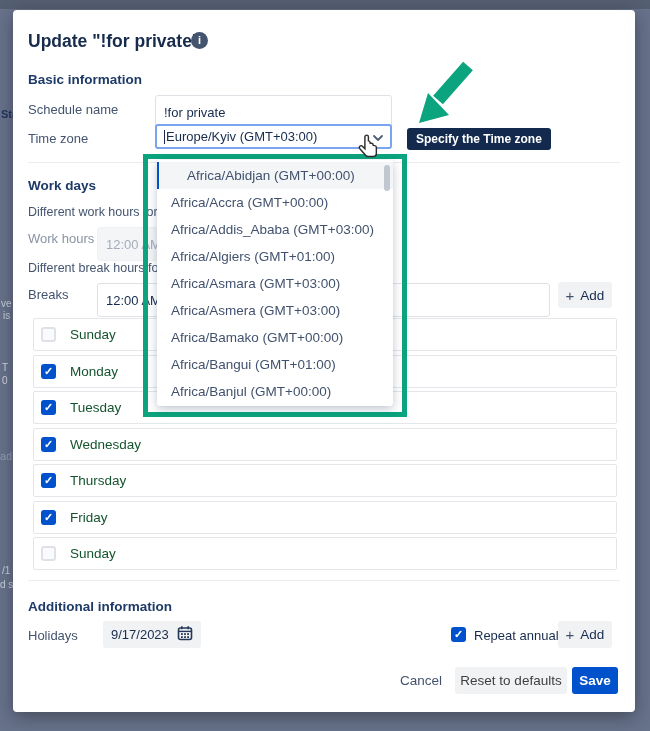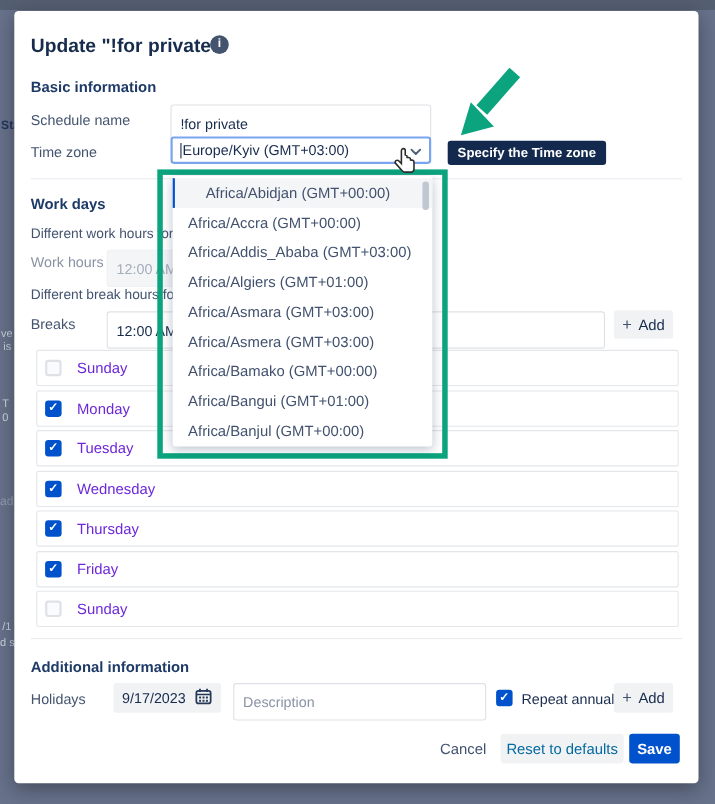--- a/index.html
+++ b/index.html
@@ -56,38 +56,38 @@
 
   .divider { left:15px; width:592px; height:1px; background:#ebecf0; }
   .div-1 { top:152px; } .div-2 { top:570px; }
 
   .day-list { left:20px; top:308px; width:584px; display:flex; flex-direction:column; gap:3.5px; }
   .day-row { height:33px; background:#fff; border:1px solid #e4e6ea; border-radius:2px;
              display:flex; align-items:center; padding-left:7px; }
   .cb { width:15px; height:15px; border-radius:3px; flex:0 0 auto; }
   .cb.off { background:#fafbfc; border:2px solid #dfe1e6; }
   .cb.on { background:#0052cc; color:#fff; font-size:11px; font-weight:700; text-align:center; line-height:15px; }
-  .day-name { margin-left:14px; font-size:13.5px; color:#6d28d9; }
+  .day-name { margin-left:14px; font-size:13.5px; color:#14532d; }
 
   .add-btn { background:#f1f2f4; border:none; border-radius:3px; font-size:13.5px; color:#172b4d;
              display:flex; align-items:center; justify-content:center; gap:6px; cursor:pointer;
              font-family:"Liberation Sans", sans-serif; }
   .add-breaks { left:545px; top:272px; width:54px; height:26px; }
   .add-holiday { left:545px; top:611px; width:54px; height:27px; }
   .plus { font-size:15px; font-weight:400; color:#42526e; }
 
   .date-field { left:90px; top:611px; width:98px; height:27px; background:#f1f2f4; border-radius:3px;
                 display:flex; align-items:center; padding:0 8px; gap:8px; font-size:13px; color:#172b4d; }
   .repeat-cb { left:438px; top:617px; }
   .lbl-repeat { left:461px; top:618px; font-size:13px; color:#172b4d; }
 
   .footer-cancel { left:378px; top:657px; width:60px; height:27px; background:transparent; border:none;
                    font-size:13.5px; color:#42526e; cursor:pointer; font-family:"Liberation Sans", sans-serif; }
   .footer-reset { left:442px; top:657px; width:112px; height:27px; background:#f1f2f4; border:none; border-radius:3px;
-                  font-size:13.5px; color:#0369a1; cursor:pointer; font-family:"Liberation Sans", sans-serif; }
+                  font-size:13.5px; color:#404040; cursor:pointer; font-family:"Liberation Sans", sans-serif; }
   .footer-save { left:559px; top:657px; width:46px; height:27px; background:#0052cc; border:none; border-radius:3px;
                  font-size:13.5px; font-weight:700; color:#fff; cursor:pointer; font-family:"Liberation Sans", sans-serif; }
 
   .annot-box { position:absolute; left:143px; top:154px; width:264px; height:263px;
                border:5px solid #0ba47e; z-index:5; }
   .dropdown { position:absolute; left:157px; top:160px; width:236px; height:246px; background:#fff;
               border-radius:3px; box-shadow:0 3px 10px rgba(9,30,66,.25); z-index:6; padding-top:2px; }
   .tz-option { height:27px; display:flex; align-items:center; padding-left:14px; font-size:13.5px; color:#42526e; }
   .tz-option.highlighted { background:#f4f5f7; border-left:2px solid #0052cc; padding-left:28px; }
   .scroll-thumb { position:absolute; right:3px; top:5px; width:6px; height:26px; background:#c1c7d0; border-radius:3px; }
@@ -191,21 +191,20 @@
           <line x1="2" y1="6.4" x2="14" y2="6.4" stroke="#253858" stroke-width="1.4"></line>
           <rect x="4" y="8.2" width="1.8" height="1.8" fill="#253858"></rect>
           <rect x="7.1" y="8.2" width="1.8" height="1.8" fill="#253858"></rect>
           <rect x="10.2" y="8.2" width="1.8" height="1.8" fill="#253858"></rect>
           <rect x="4" y="11.2" width="1.8" height="1.8" fill="#253858"></rect>
           <rect x="7.1" y="11.2" width="1.8" height="1.8" fill="#253858"></rect>
           <rect x="10.2" y="11.2" width="1.8" height="1.8" fill="#253858"></rect>
         </svg>
     </span>
   </div>
-  <input class="abs text-input in-desc" placeholder="Description" style="">
   <span class="abs cb on repeat-cb">✓</span>
   <div class="abs lbl-repeat">Repeat annually</div>
   <button class="abs add-btn add-holiday">
     <span class="plus">+</span>
     <span>Add</span>
   </button>
 
   <button class="abs footer-cancel">Cancel</button>
   <button class="abs footer-reset">Reset to defaults</button>
   <button class="abs footer-save">Save</button>

